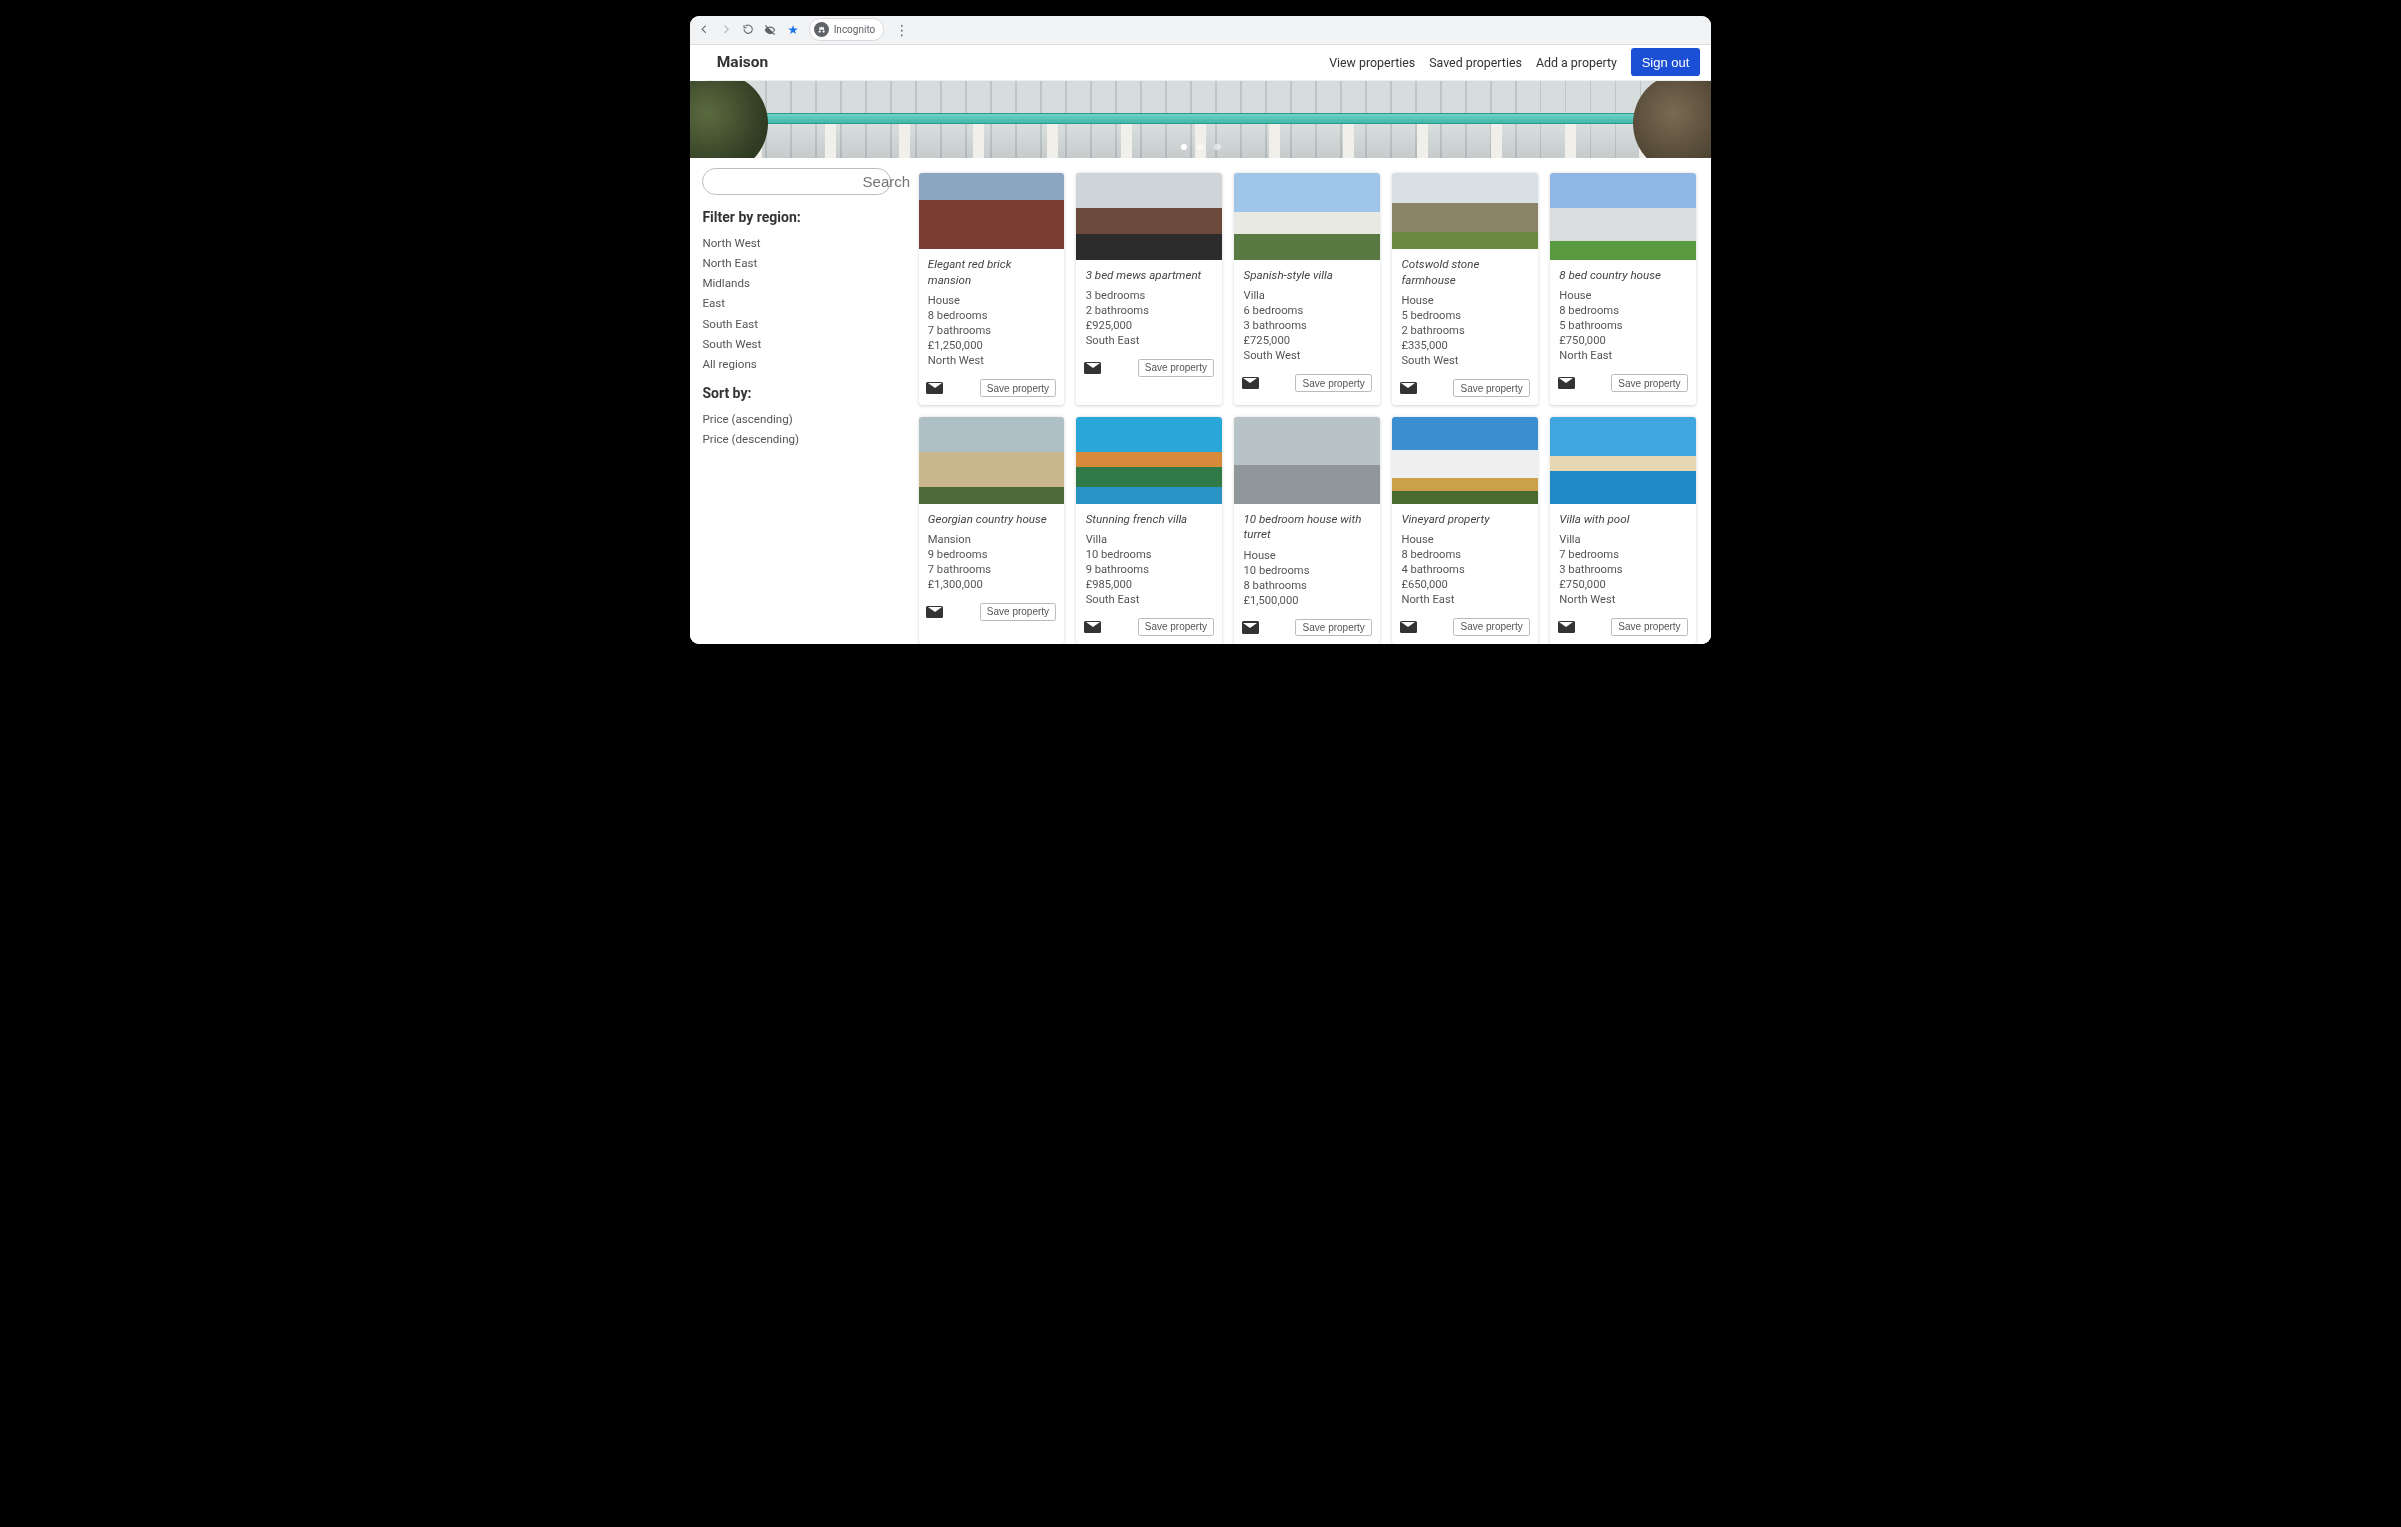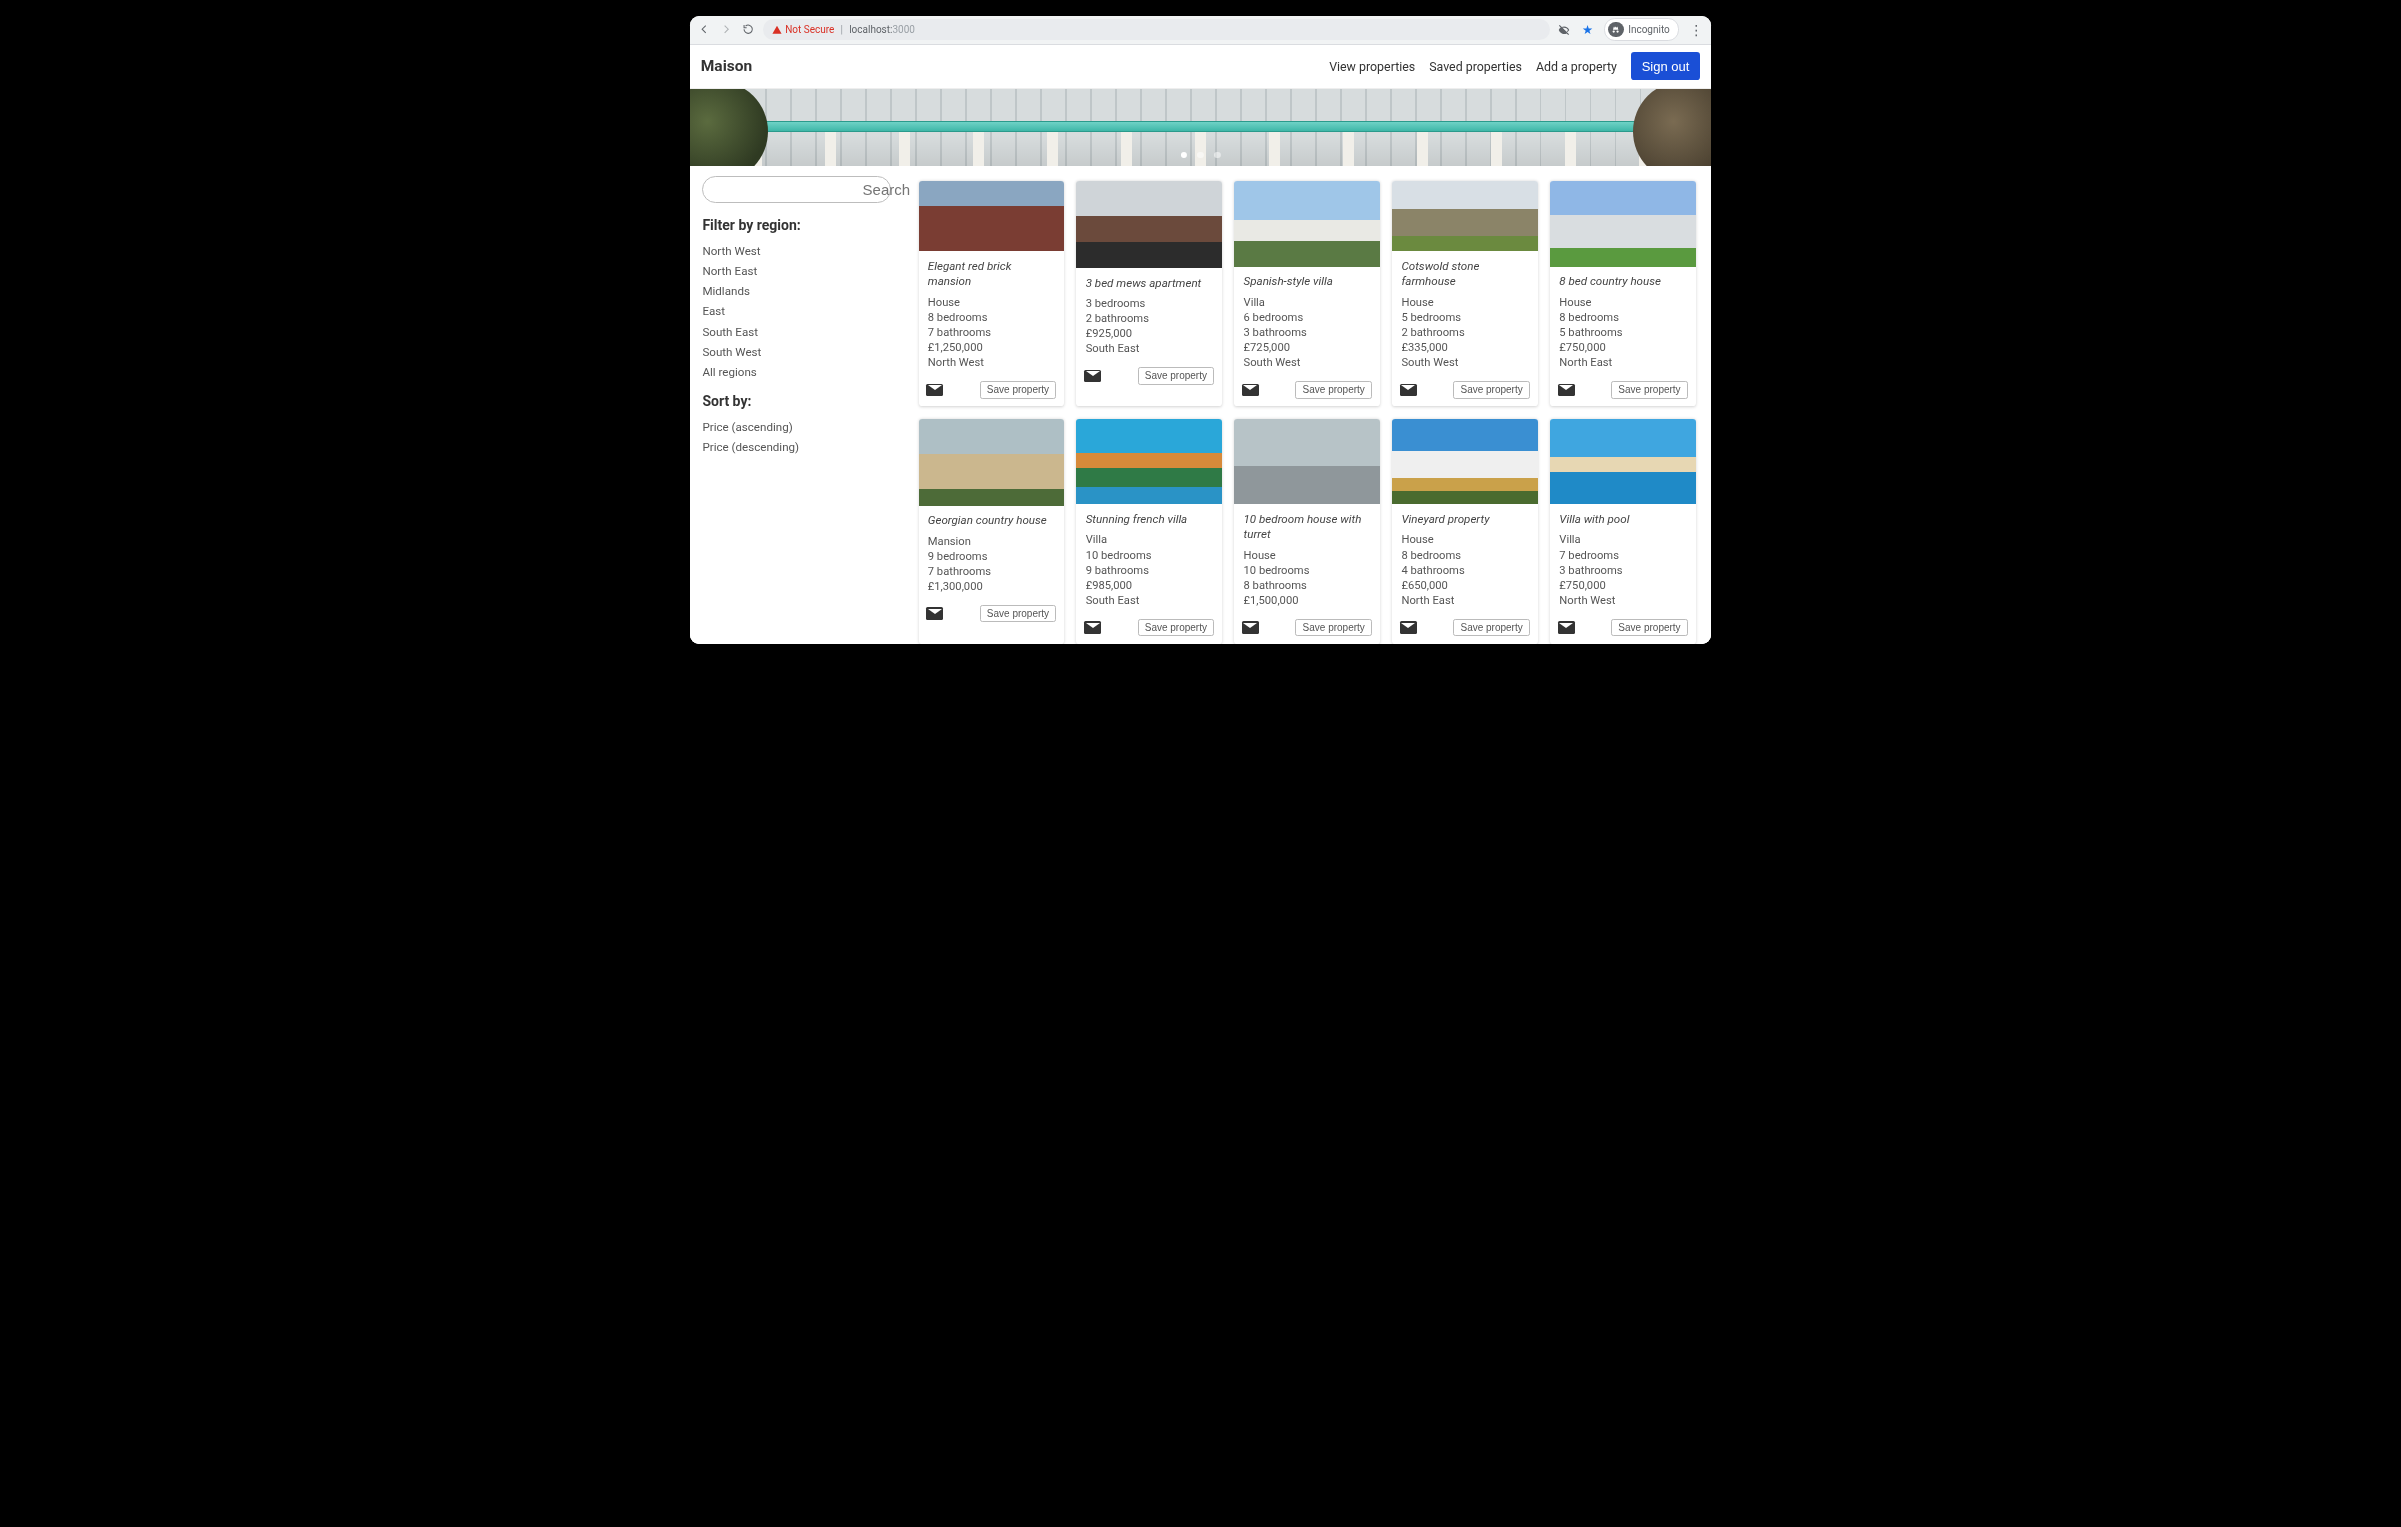--- a/index.html
+++ b/index.html
@@ -42,21 +42,21 @@
   .addrbar .url .port{ color:#9aa0a6;}
   .toolbar .right { display:flex; align-items:center; gap:10.8px; color:#5f6368; font-size:10px;}
   .toolbar .star{ color:#1a73e8; font-size:12.4px;}
   .incog { display:flex;align-items:center;gap:4.6px; background:#fff; border:0.8px solid #dadce0; border-radius:10.8px; padding:2.3px 7.7px 2.3px 3.1px;}
   .incog .ava{ width:15.5px;height:15.5px;border-radius:50%;background:#5f6368; display:flex;align-items:center;justify-content:center;}
   .dots3{ font-size:14px; cursor:pointer;}
 
   
   .app { flex:1; overflow:hidden; display:flex; flex-direction:column; background:#fff;}
   .appbar {
-    height:44px; display:flex; align-items:center; padding:0 10.8px; gap:14px; border-bottom:0.8px solid #eee;
+    height:36px; display:flex; align-items:center; padding:0 10.8px; gap:14px; border-bottom:0.8px solid #eee;margin-left:16px;
   }
   .brand { font-weight:700; font-size:15.5px; color:#333;}
   .appbar .spacer{flex:1;}
   .appbar a.navlink{ color:#333; font-size:12.4px; text-decoration:none; cursor:pointer;}
   .signout{
     background:#1a4fd6; color:#fff; border:none; border-radius:3.1px; padding:6.2px 10.8px; font-size:13px; cursor:pointer;
   }
   .hero {
     height:77px; position:relative; overflow:hidden;
     background:
@@ -144,32 +144,20 @@
     <span class="navbtn" style="opacity:.45">
       <svg width="12.4" height="12.4" viewBox="0 0 24 24">
             <path fill="none" stroke="#5f6368" stroke-width="2" d="M9 5l7 7-7 7"></path>
           </svg>
     </span>
     <span class="navbtn">
       <svg width="12.4" height="12.4" viewBox="0 0 24 24">
             <path fill="none" stroke="#5f6368" stroke-width="2" d="M4 12a8 8 0 1 0 3-6.2M4 4v5h5"></path>
           </svg>
     </span>
-    <div class="addrbar">
-      <span class="warn">
-        <svg width="10" height="10" viewBox="0 0 24 24">
-              <path fill="#d93025" d="M12 2 1 21h22L12 2zm1 14h-2v2h2v-2zm0-7h-2v5h2V9z"></path>
-            </svg>
-        <span>Not Secure</span>
-      </span>
-      <span class="sep">|</span>
-      <span class="url">
-        <span>localhost:</span><span class="port">3000</span>
-      </span>
-    </div>
     <div class="right">
       <svg width="14" height="14" viewBox="0 0 24 24">
             <path fill="#5f6368" d="M12 6a9.8 9.8 0 0 1 9 6 9.9 9.9 0 0 1-3 3.5l-1.4-1.4A8 8 0 0 0 19 12a8 8 0 0 0-7-4 7.7 7.7 0 0 0-2.2.3L8.3 6.8A9.7 9.7 0 0 1 12 6zM3.3 4.7 4.7 3.3l16 16-1.4 1.4-2.7-2.7A9.8 9.8 0 0 1 3 12a9.9 9.9 0 0 1 3.3-4.3L3.3 4.7z"></path>
           </svg>
       <span class="star">★</span>
       <span class="incog">
         <span class="ava">
           <svg width="9.3" height="9.3" viewBox="0 0 24 24">
                 <path fill="#fff" d="M7 14a3 3 0 1 0 0 6 3 3 0 0 0 0-6zm10 0a3 3 0 1 0 0 6 3 3 0 0 0 0-6zM5 12l2-7c.3-1 1.7-1 2 0l1 3 1-3c.3-1 1.7-1 2 0l1 3 1-3c.3-1 1.7-1 2 0l2 7H5z"></path>
               </svg>

